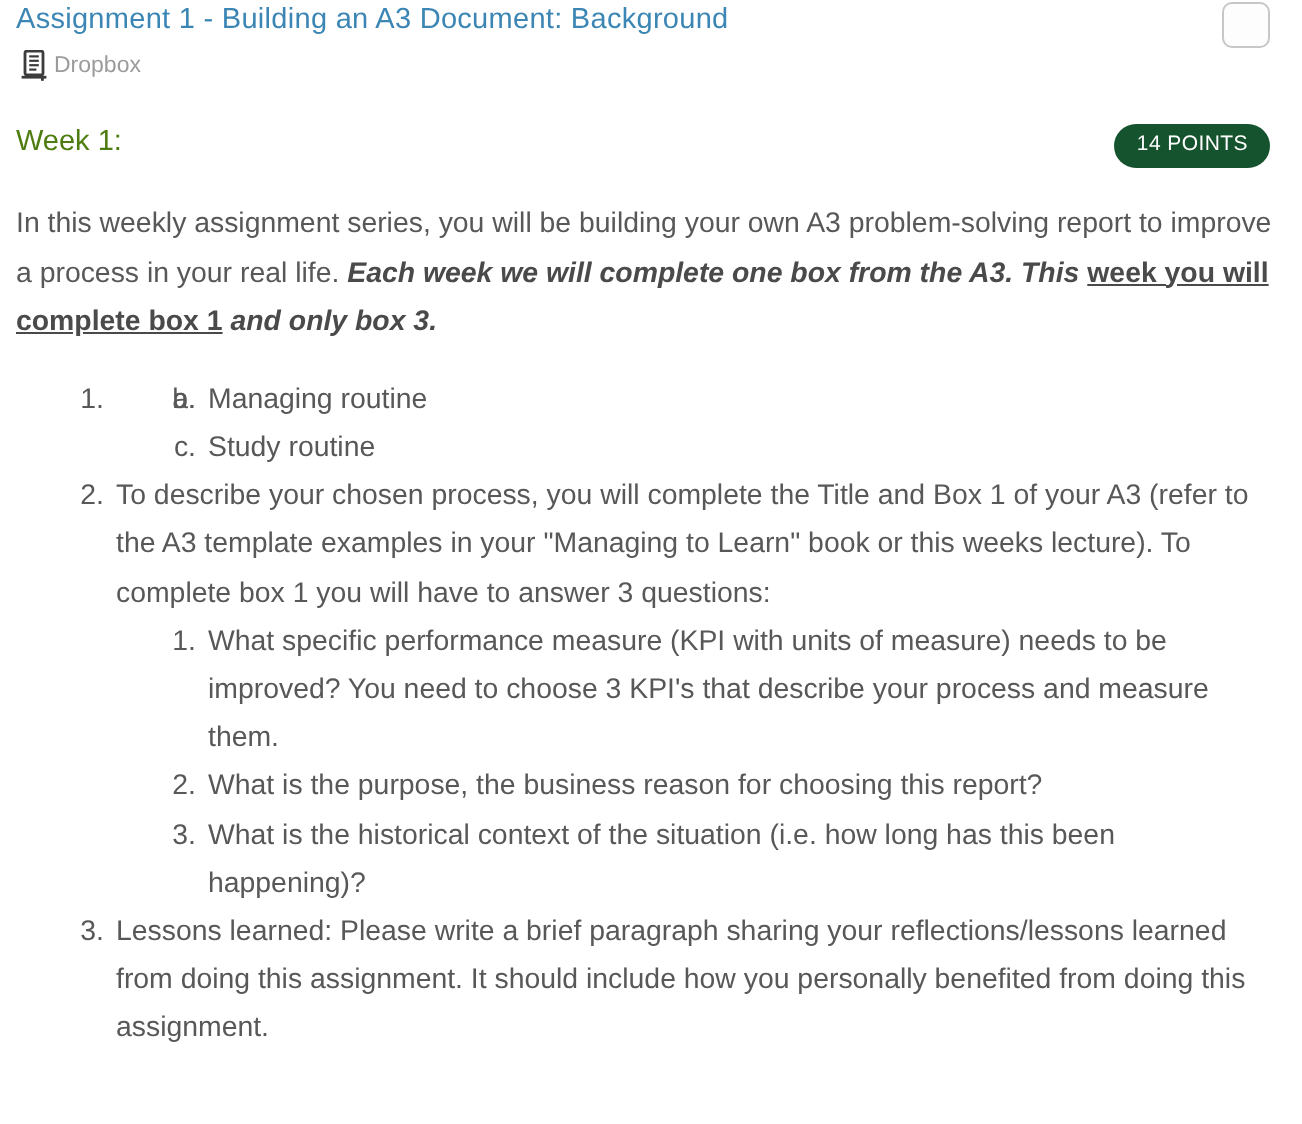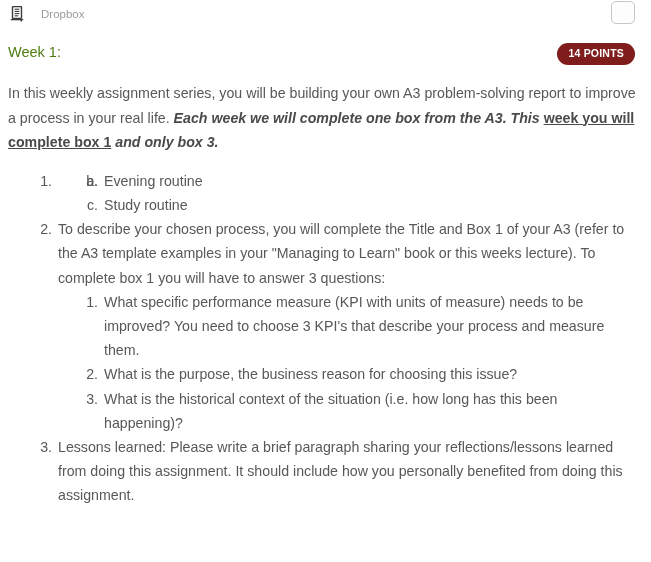--- a/index.html
+++ b/index.html
@@ -48,21 +48,21 @@
     height: 16px;
     display: inline-block;
     position: relative;
     margin-left: 2px;
     flex: 0 0 auto;
   }
   .doc-icon svg { display: block; }
   .subline-label {
     font-size: 11.5px;
     color: #9b9b9b;
-    margin-left: 17px;
+    margin-left: 3px;
     line-height: 14px;
   }
 
   .done-checkbox {
     position: absolute;
     right: 2px;
     top: 1px;
     width: 24px;
     height: 23px;
     border: 1px solid #c7c7c7;
@@ -80,24 +80,24 @@
   }
   .week-label {
     font-size: 14.5px;
     line-height: 22px;
     color: #4d7c0f;
   }
   .points-pill {
     position: absolute;
     right: 2px;
     top: 2px;
-    background: #7f1d1d;
+    background: #14532d;
     color: #ffffff;
     font-size: 10.5px;
-    font-weight: bold;
+    font-weight: normal;
     letter-spacing: 0.02em;
     border-radius: 13px;
     padding: 5px 11px 6px 11px;
     line-height: 11px;
     white-space: nowrap;
   }
 
   
   .intro {
     margin-top: 14px;
@@ -164,20 +164,21 @@
     left: 66px;
     width: 24px;
   }
 </style>
 </head>
 <body>
 
 <div class="page">
 
   <div class="header">
+    <a class="assignment-title">Assignment 1 - Building an A3 Document: Background</a>
 
     <div class="subline">
       <span class="doc-icon">
         <svg width="14" height="16" viewBox="0 0 14 16" aria-hidden="true">
           <rect x="2.5" y="0.5" width="9" height="12" rx="1" fill="#ffffff" stroke="#3c3c3c" stroke-width="1.4"></rect>
           <line x1="4.6" y1="3.2" x2="9.4" y2="3.2" stroke="#3c3c3c" stroke-width="1.1"></line>
           <line x1="4.6" y1="5.4" x2="9.4" y2="5.4" stroke="#3c3c3c" stroke-width="1.1"></line>
           <line x1="4.6" y1="7.6" x2="9.4" y2="7.6" stroke="#3c3c3c" stroke-width="1.1"></line>
           <line x1="4.6" y1="9.8" x2="8.2" y2="9.8" stroke="#3c3c3c" stroke-width="1.1"></line>
           <line x1="0.8" y1="13.6" x2="13.2" y2="13.6" stroke="#3c3c3c" stroke-width="1.4"></line>
@@ -201,42 +202,42 @@
 
     <li class="li">
       <span class="marker">1.</span>
       <div class="nested-wrap">
         <ol class="lvl2">
           <li class="li">
             <span class="marker">a.</span>
           </li>
           <li class="li">
             <span class="marker">b.</span>
-            <span>Evening routine</span>
+            <span>Managing routine</span>
           </li>
           <li class="li">
             <span class="marker">c.</span>
             <span>Study routine</span>
           </li>
         </ol>
       </div>
     </li>
 
     <li class="li">
       <span class="marker">2.</span>
       <span>To describe your chosen process, you will complete the Title and Box 1 of your A3 (refer to the A3 template examples in your "Managing to Learn" book or this weeks lecture).  To complete box 1 you will have to answer 3 questions:</span>
       <div class="nested-wrap">
         <ol class="lvl2">
           <li class="li">
             <span class="marker">1.</span>
             <span>What specific performance measure (KPI with units of measure) needs to be improved? You need to choose 3 KPI's that describe your process and measure them.</span>
           </li>
           <li class="li">
             <span class="marker">2.</span>
-            <span> What is the purpose, the business reason for choosing this issue?</span>
+            <span> What is the purpose, the business reason for choosing this report?</span>
           </li>
           <li class="li">
             <span class="marker">3.</span>
             <span>What is the historical context of the situation (i.e. how long has this been happening)?</span>
           </li>
         </ol>
       </div>
     </li>
 
     <li class="li">

